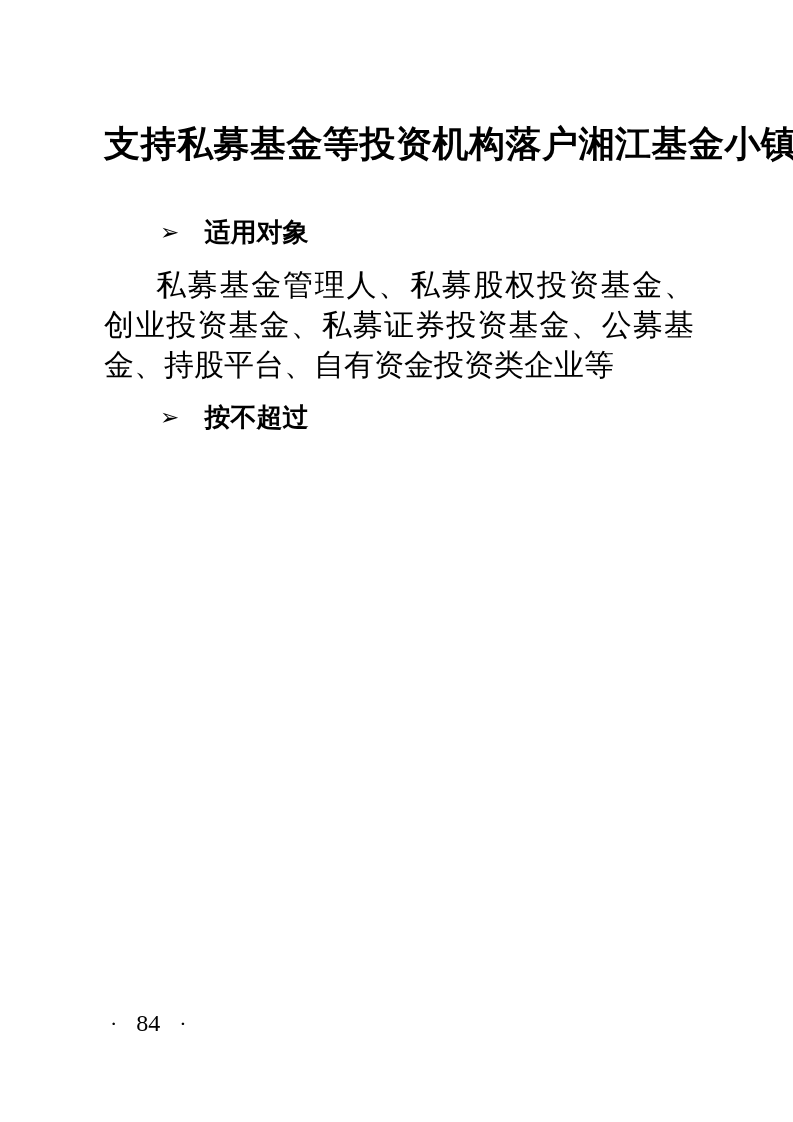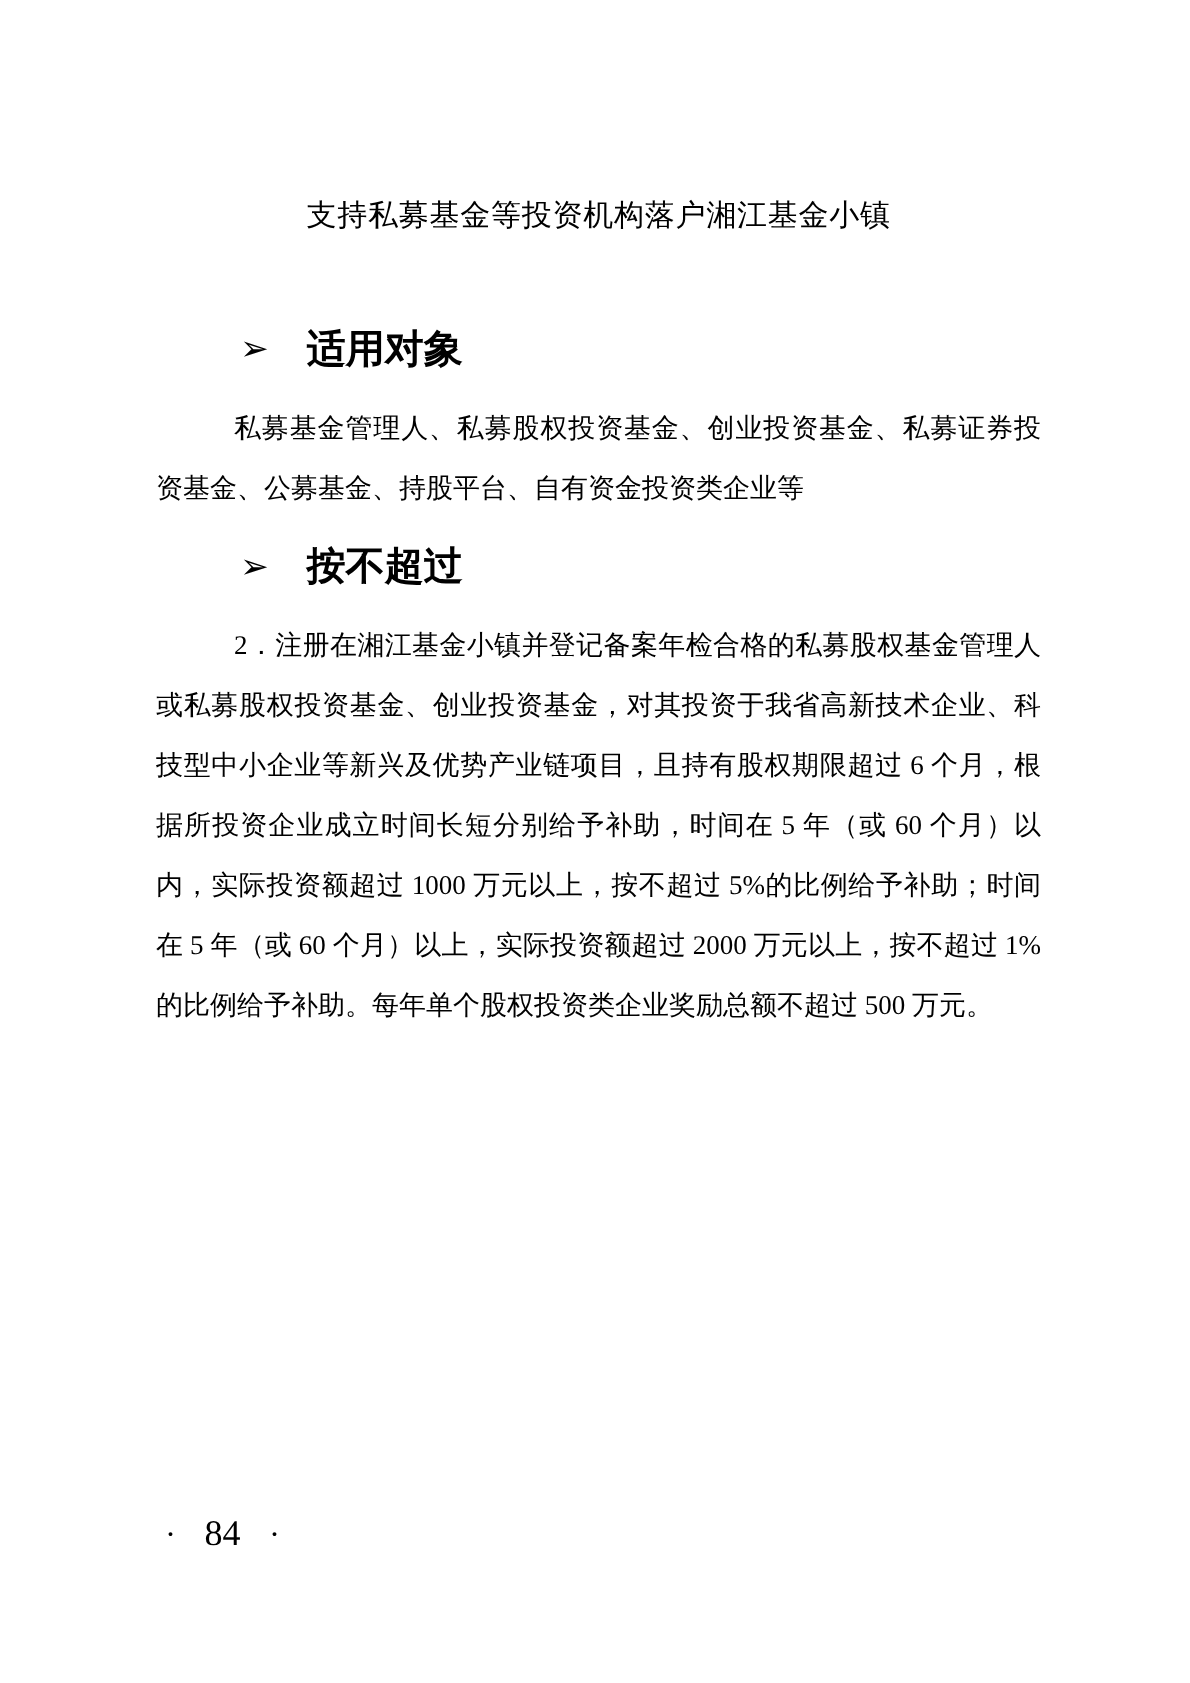--- a/index.html
+++ b/index.html
@@ -18,22 +18,22 @@
   }
   .content {
     position: absolute;
     left: 104px;
     top: 120px;
     width: 590px;
   }
   .doc-title {
     margin: 0 0 44px 0;
     font-family: "Liberation Sans", "DejaVu Sans", sans-serif;
-    font-weight: normal;
-    font-size: 20px;
+    font-weight: bold;
+    font-size: 36px;
     line-height: 48px;
     text-align: center;
     letter-spacing: 0.5px;
     white-space: nowrap;
   }
   .sec {
     margin: 0;
   }
   .sec-heading {
     font-family: "Liberation Sans", "DejaVu Sans", sans-serif;
@@ -45,21 +45,21 @@
   }
   .bullet {
     display: inline-block;
     margin-right: 18px;
     font-size: 23px;
     font-weight: normal;
     transform: translateY(-1px);
   }
   .body-para {
     margin: 0;
-    font-size: 18px;
+    font-size: 30px;
     line-height: 40px;
     text-align: justify;
     text-justify: inter-ideograph;
     text-indent: 52px;
     font-family: "Liberation Serif", "DejaVu Serif", serif;
   }
   .footer {
     position: absolute;
     left: 110px;
     top: 1006px;
@@ -89,21 +89,20 @@
         <span class="heading-text">适用对象</span>
       </div>
       <p class="body-para">私募基金管理人、私募股权投资基金、创业投资基金、私募证券投资基金、公募基金、持股平台、自有资金投资类企业等</p>
     </section>
 
     <section class="sec">
       <div class="sec-heading">
         <span class="bullet">➢</span>
         <span class="heading-text">按不超过</span>
       </div>
-      <p class="body-para">2．注册在湘江基金小镇并登记备案年检合格的私募股权基金管理人或私募股权投资基金、创业投资基金，对其投资于我省高新技术企业、科技型中小企业等新兴及优势产业链项目，且持有股权期限超过 6 个月，根据所投资企业成立时间长短分别给予补助，时间在 5 年（或 60 个月）以内，实际投资额超过 1000 万元以上，按不超过 5%的比例给予补助；时间在 5 年（或 60 个月）以上，实际投资额超过 2000 万元以上，按不超过 1%的比例给予补助。每年单个股权投资类企业奖励总额不超过 500 万元。</p>
     </section>
 
   </div>
 
   <div class="footer">
     <span class="dot">·</span>
     <span class="page-num">84</span>
     <span class="dot">·</span>
   </div>
 </div>

